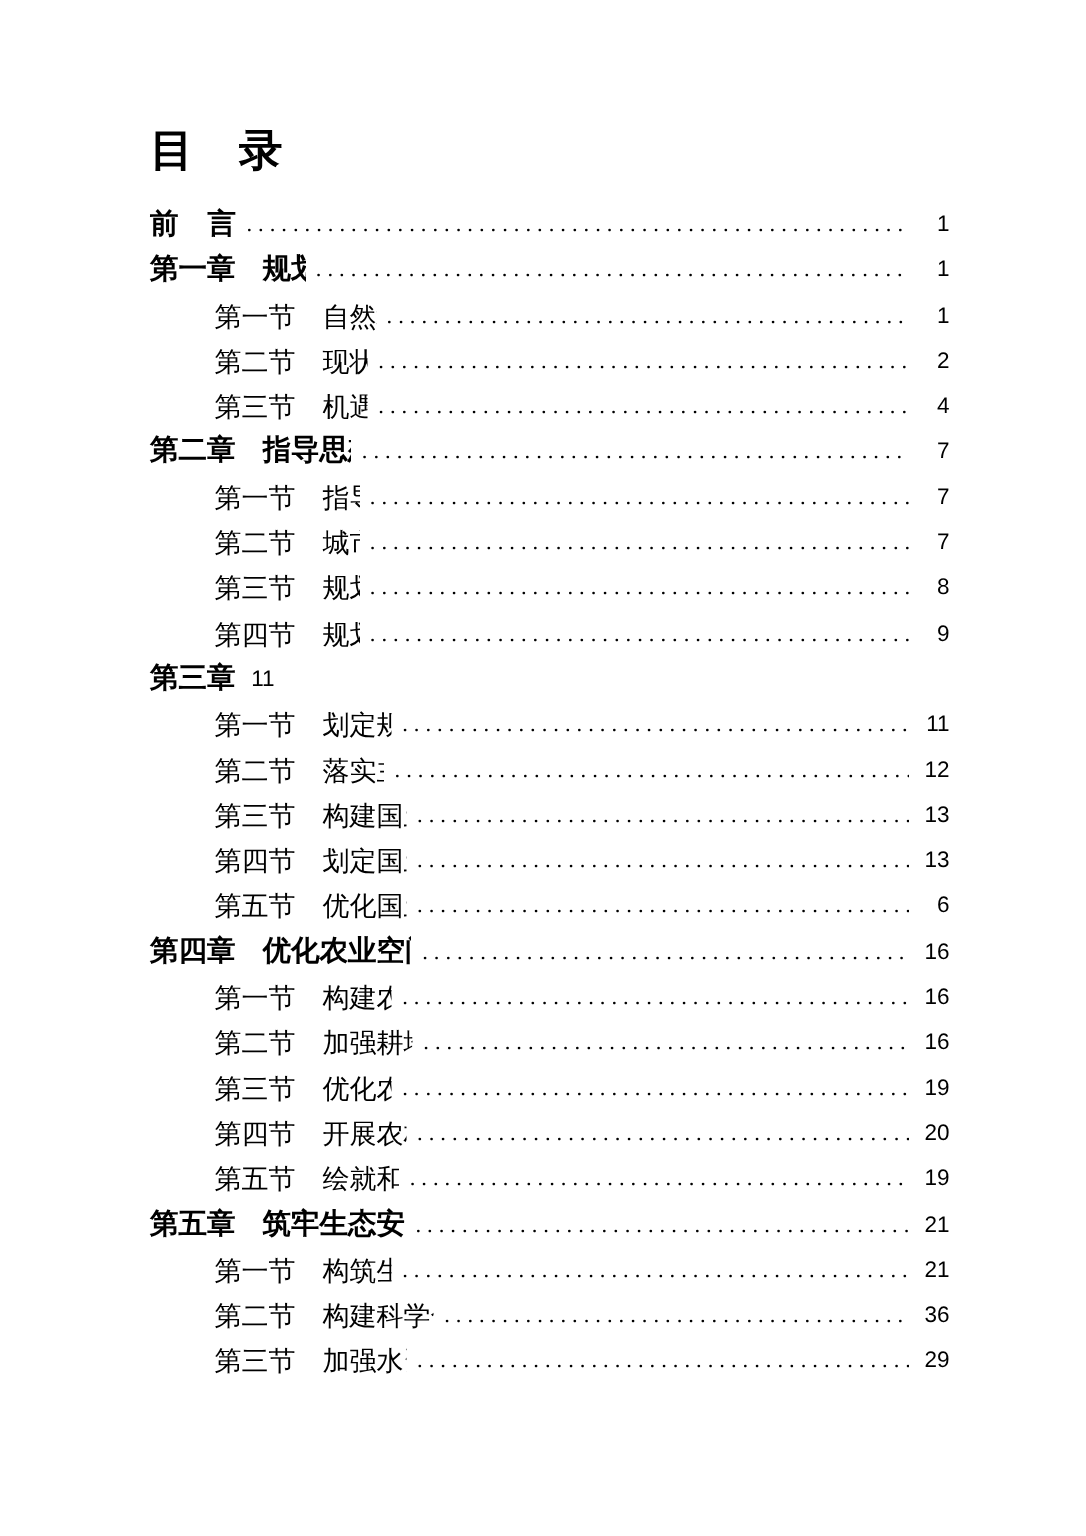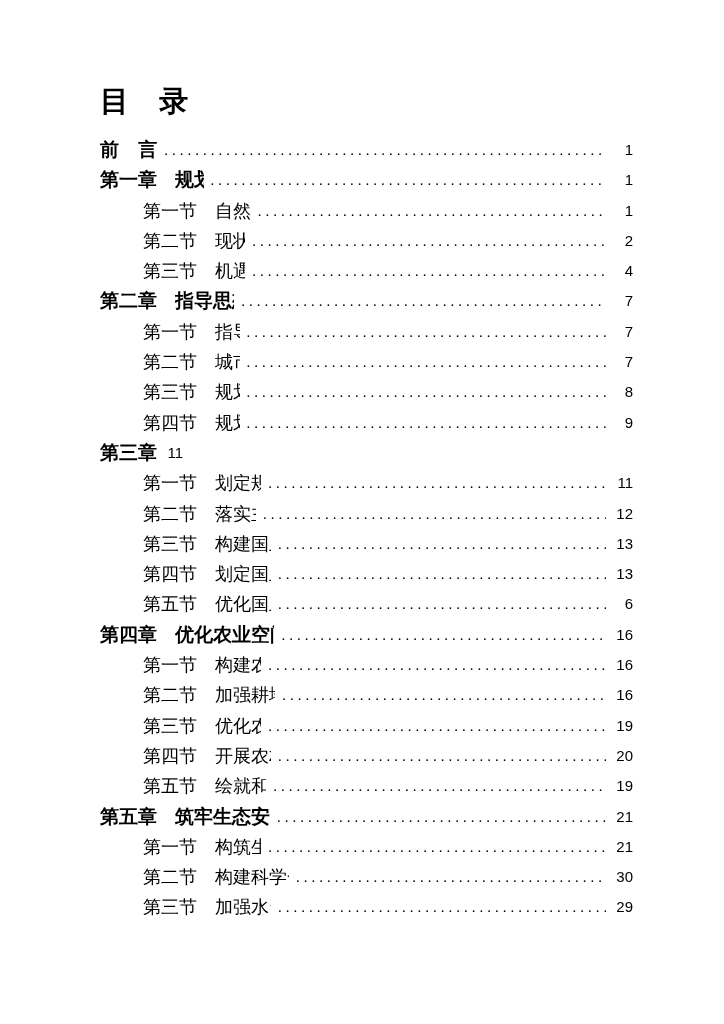--- a/index.html
+++ b/index.html
@@ -256,21 +256,21 @@
       <span class="num">第一节</span>
       <span class="ttl">构筑生态空间格局</span>
       <span class="leader"></span>
       <span class="pg">21</span>
     </div>
 
     <div class="row section">
       <span class="num">第二节</span>
       <span class="ttl">构建科学合理的自然保护地体系</span>
       <span class="leader"></span>
-      <span class="pg">30</span>
+      <span class="pg">36</span>
     </div>
 
     <div class="row section">
       <span class="num">第三节</span>
       <span class="ttl">加强水资源保护与利用</span>
       <span class="leader"></span>
       <span class="pg">29</span>
     </div>
 
   </div>

